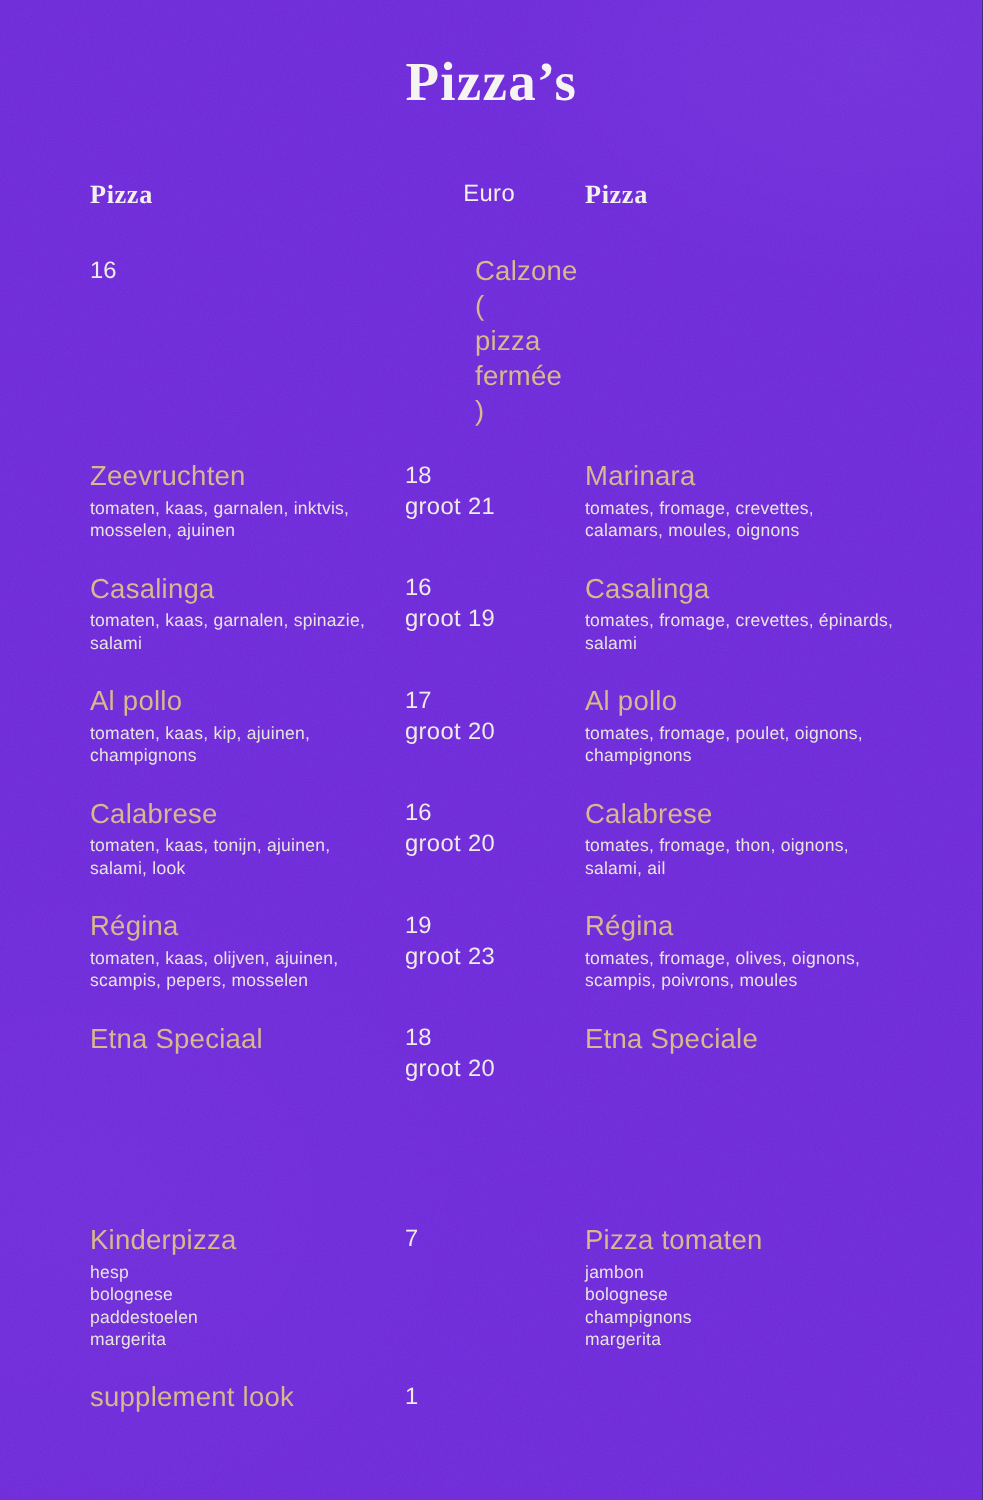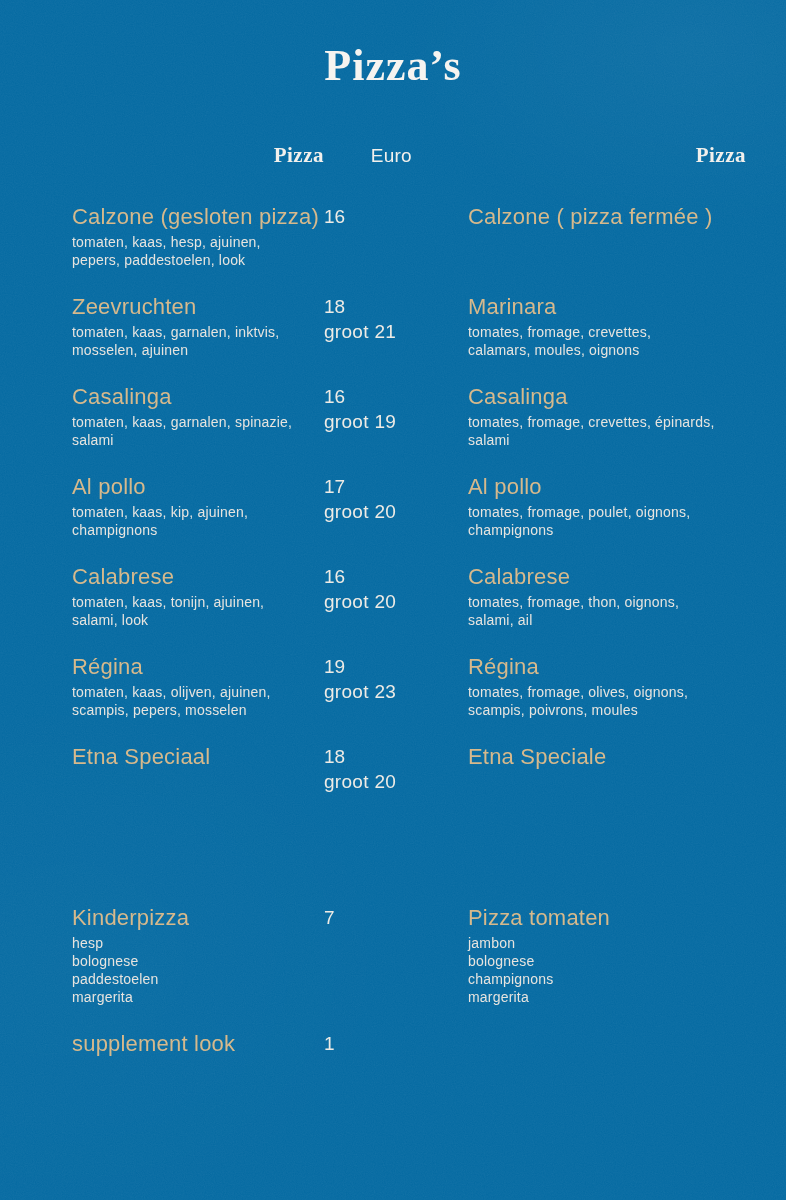--- a/index.html
+++ b/index.html
@@ -1,19 +1,19 @@
 <!DOCTYPE html>
 <html><head>
 <meta charset="utf-8">
 <style>
   html,body{margin:0;padding:0;background:#131110;}
   .page{
     position:relative;
     width:786px;height:1200px;
-    background:#0369a1;
+    background:#6d28d9;
     overflow:hidden;
     font-family:"Liberation Sans",sans-serif;
     -webkit-font-smoothing:antialiased;
   }
   .texture{
     position:absolute;inset:0;
     opacity:.08;
     mix-blend-mode:screen;
     pointer-events:none;
   }
@@ -43,21 +43,20 @@
   .header-row{
     margin-top:49px;
   }
   .col-header{
     font-family:"Liberation Serif",serif;
     font-weight:700;
     font-size:21px;
     line-height:25px;
     letter-spacing:.5px;
     color:#f2f0ec;
-    text-align:right;
   }
   .price-header{
     font-family:"Liberation Sans",sans-serif;
     font-weight:400;
     font-size:19px;
     line-height:25px;
     color:#f2f0ec;
     text-align:right;
     letter-spacing:.3px;
   }
@@ -106,25 +105,20 @@
     <div class="menu-title">Pizza’s</div>
 
     <div class="grid header-row">
       <div class="col-header">Pizza</div>
       <div class="price-header">Euro</div>
       <div class="col-header right-cell">Pizza</div>
     </div>
 
     <div class="menu-rows">
   <div class="grid menu-row">
-    <div>
-      <div class="item-name">Calzone (gesloten pizza)</div>
-      <div class="item-desc">tomaten, kaas, hesp, ajuinen,
-pepers, paddestoelen, look</div>
-    </div>
     <div class="price-cell">
       <div class="price-num">16</div>
       <div class="price-groot"></div>
     </div>
     <div class="right-cell">
       <div class="item-name">Calzone ( pizza fermée )</div>
     </div>
   </div>
 
   <div class="grid menu-row">

